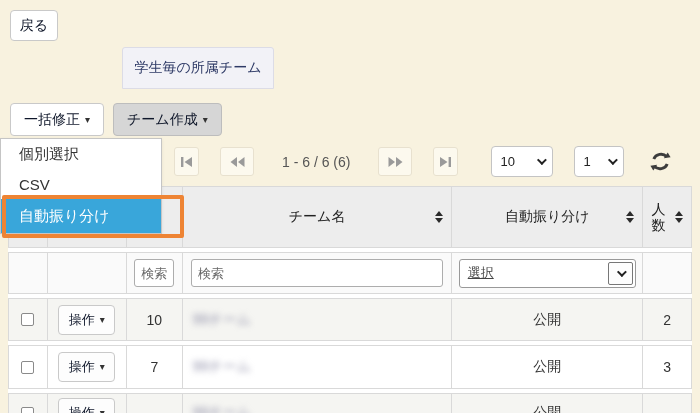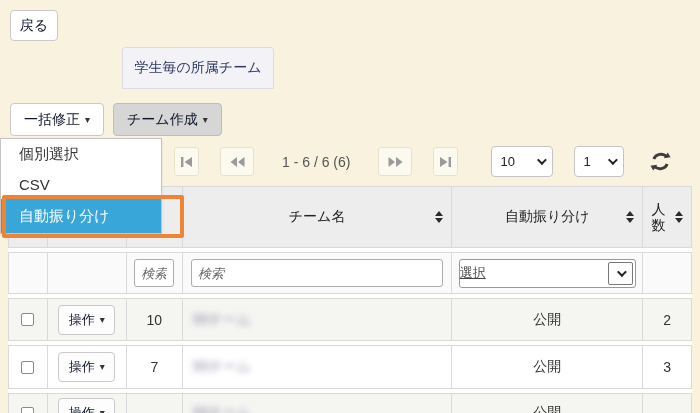--- a/index.html
+++ b/index.html
@@ -63,27 +63,27 @@
 
   .sort-icon { display:inline-flex; flex-direction:column; gap:2px; cursor:pointer; }
   .sort-icon i { display:block; width:0; height:0; border-left:4px solid transparent; border-right:4px solid transparent; }
   .sort-icon .up { border-bottom:5px solid #2b2b2b; }
   .sort-icon .down { border-top:5px solid #2b2b2b; }
   .sort-abs { position:absolute; right:8px; top:50%; transform:translateY(-50%); }
   #th-count { gap:9px; }
   #th-count .hdr-label { width:15px; line-height:16px; word-break:break-all; text-align:center; }
 
   .filter-input { height:28px; border:1px solid #adadad; border-radius:3px; background:#fff;
-    font-size:13px; color:#3b82f6; padding:0 6px; font-family:inherit;font-style:italic; }
+    font-size:13px; color:#3b82f6; padding:0 6px; font-family:inherit; }
   .filter-input::placeholder { color:#666; opacity:1; }
   #filter-number { width:40px; }
   #filter-name { width:252px; }
   #filter-select { width:177px; height:29px; background:#fff; border:1px solid #999;
     border-radius:3px; display:flex; align-items:center; justify-content:space-between;
-    font-size:13px; color:#444; cursor:pointer;text-decoration:underline; }
+    padding-left:8px; font-size:13px; color:#444; cursor:pointer;text-decoration:underline; }
   #filter-select .dd-box { width:25px; height:23px; border:1px solid #777; border-radius:2px;
     margin-right:2px; display:flex; align-items:center; justify-content:center; background:#fdfdfd; }
 
   .checkbox { width:13px; height:13px; border:1px solid #8a8a8a; border-radius:2px; background:#fff; cursor:pointer; }
   .op-btn { height:30px; width:57px; font-size:13px; background:#fdfdfd; }
   .name-cell { justify-content:flex-start; padding-left:10px; }
   .blurred { filter:blur(3px); color:#8f8fa8; }
 
   
   #create-menu { position:absolute; left:0; top:138px; width:162px; background:#fff;

